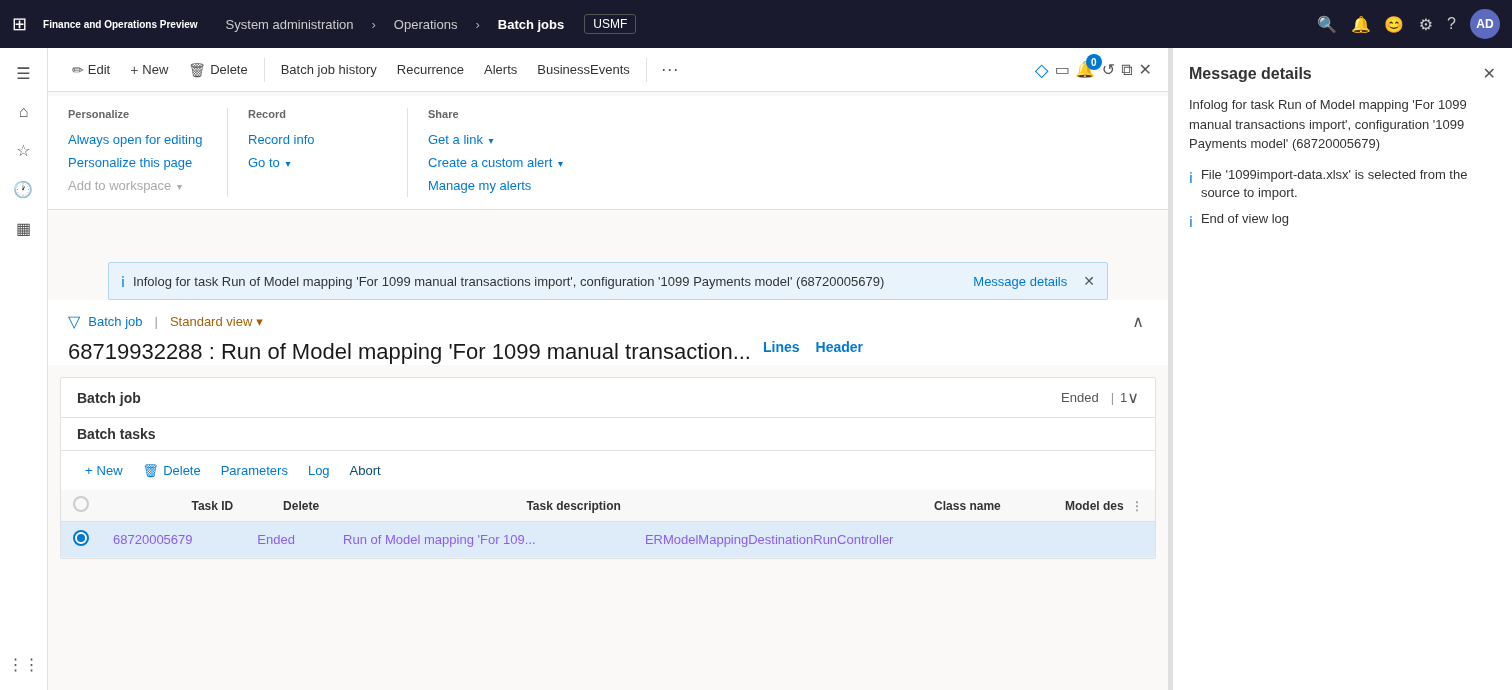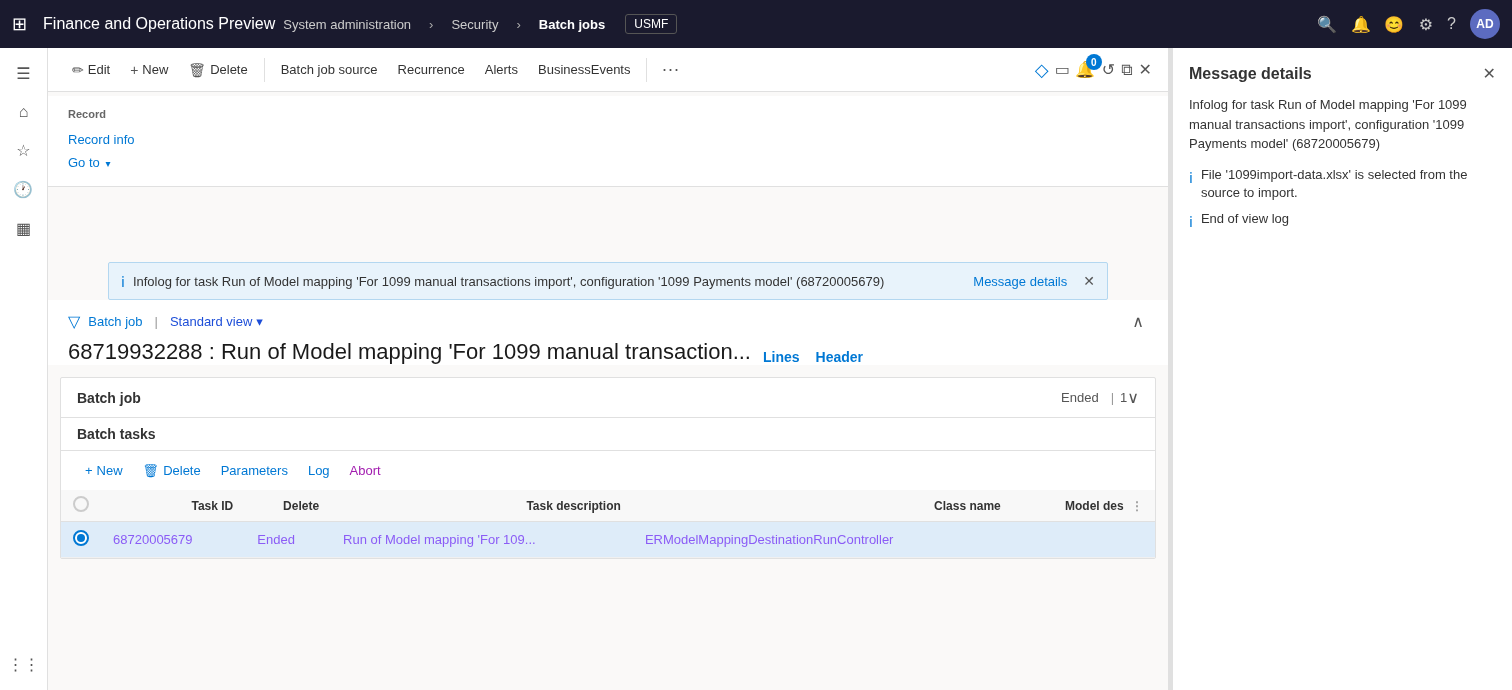--- a/index.html
+++ b/index.html
@@ -9,21 +9,21 @@
     .top-nav {
       display: flex;
       align-items: center;
       background: #1a1a2e;
       height: 48px;
       padding: 0 12px;
       color: white;
       gap: 8px;
     }
     .top-nav .app-grid-icon { color: white; font-size: 18px; margin-right: 8px; cursor: pointer; }
-    .top-nav .app-title { font-size: 16px; font-weight: 400; white-space: nowrap; }
+    .top-nav .app-title { font-size: 10px; font-weight: 700; margin-right: 20px; white-space: nowrap; }
     .top-nav .breadcrumb { display: flex; align-items: center; gap: 18px; font-size: 13px; color: #ccc; }
     .top-nav .breadcrumb span.sep { color: #aaa; }
     .top-nav .breadcrumb span.current { color: white; font-weight: 600; }
     .top-nav .entity-label { background: transparent; border: 1px solid #555; color: white; padding: 2px 8px; border-radius: 3px; font-size: 12px; margin-left: 12px; }
     .top-nav .nav-icons { display: flex; align-items: center; gap: 14px; margin-left: auto; }
     .top-nav .nav-icons span { cursor: pointer; font-size: 16px; color: #ccc; }
     .avatar { width: 30px; height: 30px; background: #5c6bc0; border-radius: 50%; display: flex; align-items: center; justify-content: center; font-size: 12px; font-weight: 700; color: white; cursor: pointer; }
 
     
     .toolbar {
@@ -130,22 +130,22 @@
     }
     .record-nav {
       display: flex;
       align-items: center;
       gap: 8px;
       margin-bottom: 8px;
     }
     .filter-icon { color: #0078d4; font-size: 16px; cursor: pointer; }
     .breadcrumb-nav { font-size: 13px; color: #0078d4; cursor: pointer; }
     .breadcrumb-sep { color: #999; margin: 0 4px; }
-    .view-selector { display: flex; align-items: center; gap: 4px; cursor: pointer; color: #1d4ed8; font-size: 13px; }
-    .record-title { font-size: 22px; font-weight: 400; color: #1a1a1a; margin-bottom: 8px; display: flex; align-items: flex-end; gap: 12px; }
+    .view-selector { display: flex; align-items: center; gap: 4px; cursor: pointer; color: #a16207; font-size: 13px; }
+    .record-title { font-size: 22px; font-weight: 400; color: #1a1a1a; margin-bottom: 8px; display: flex; align-items: flex-start; gap: 12px; }
     .record-title .tab-links { display: flex; gap: 16px; }
     .record-title .tab-link { font-size: 14px; color: #0078d4; cursor: pointer; font-weight: 700; }
 
     
     .section-card {
       background: white;
       border: 1px solid #e0e0e0;
       border-radius: 2px;
       margin: 12px 12px;
     }
@@ -164,21 +164,21 @@
     
     .tasks-header {
       display: flex;
       align-items: center;
       padding: 8px 16px;
       border-bottom: 1px solid #e0e0e0;
     }
     .tasks-title { font-size: 14px; font-weight: 600; color: #333; flex: 1; }
     .tasks-toolbar { display: flex; align-items: center; gap: 4px; margin: 8px 0; padding: 0 16px; }
     .tasks-toolbar-btn { display: flex; align-items: center; gap: 4px; padding: 4px 8px; cursor: pointer; border: none; background: transparent; font-size: 13px; color: #0078d4; border-radius: 2px; }
-    .tasks-toolbar-btn.disabled { color: #a21caf; cursor: default; }
+    .tasks-toolbar-btn.disabled { color: #0c4a6e; cursor: default; }
 
     
     .data-table { width: 100%; border-collapse: collapse; }
     .data-table th { font-size: 12px; font-weight: 600; color: #333; padding: 6px 12px; text-align: right; border-bottom: 1px solid #e0e0e0; background: #f8f8f8; }
     .data-table td { font-size: 13px; color: #8b5cf6; padding: 8px 12px; border-bottom: 1px solid #f0f0f0; }
     .data-table .col-select { width: 36px; text-align: center; }
     .data-table tr.selected td { background: #deecf9; }
     .radio-btn { width: 16px; height: 16px; border-radius: 50%; border: 2px solid #999; display: inline-block; cursor: pointer; }
     .radio-btn.selected { border-color: #0078d4; background: white; position: relative; }
     .radio-btn.selected::after { content: ''; width: 8px; height: 8px; background: #0078d4; border-radius: 50%; position: absolute; top: 2px; left: 2px; }
@@ -210,21 +210,21 @@
   </style>
 </head>
 <body>
 
 <div class="top-nav">
   <span class="app-grid-icon">⊞</span>
   <span class="app-title">Finance and Operations Preview</span>
   <div class="breadcrumb">
     <span>System administration</span>
     <span class="sep">›</span>
-    <span>Security</span>
+    <span>Operations</span>
     <span class="sep">›</span>
     <span class="current">Batch jobs</span>
   </div>
   <span class="entity-label">USMF</span>
   <div class="nav-icons">
     <span>🔍</span>
     <span>🔔</span>
     <span>😊</span>
     <span>⚙</span>
     <span>?</span>
@@ -253,21 +253,21 @@
       <button class="toolbar-btn">
         <span class="icon">+</span>
         <span>New</span>
       </button>
       <button class="toolbar-btn">
         <span class="icon">🗑</span>
         <span>Delete</span>
       </button>
       <div class="toolbar-sep"></div>
       <button class="toolbar-btn">
-        <span>Batch job source</span>
+        <span>Batch job history</span>
       </button>
       <button class="toolbar-btn">
         <span>Recurrence</span>
       </button>
       <button class="toolbar-btn">
         <span>Alerts</span>
       </button>
       <button class="toolbar-btn">
         <span>BusinessEvents</span>
       </button>
@@ -282,26 +282,47 @@
           <span style="position:absolute; top:-6px; right:-6px; background:#0078d4; color:white; border-radius:50%; width:16px; height:16px; display:flex; align-items:center; justify-content:center; font-size:10px; font-weight:700;">0</span>
         </span>
         <span style="font-size:16px; color:#555;">↺</span>
         <span style="font-size:16px; color:#555;">⧉</span>
         <span style="font-size:16px; color:#555;">✕</span>
       </div>
     </div>
 
     <div class="dropdown-overlay">
       <div class="dropdown-section">
+        <div class="dropdown-section-title">Personalize</div>
+        <span class="dropdown-item">Always open for editing</span>
+        <span class="dropdown-item">Personalize this page</span>
+        <span class="dropdown-item disabled">
+          <span>Add to workspace</span>
+          <span class="arrow">▾</span>
+        </span>
+      </div>
+      <div class="dropdown-section">
         <div class="dropdown-section-title">Record</div>
         <span class="dropdown-item">Record info</span>
         <span class="dropdown-item">
           <span>Go to</span>
           <span class="arrow">▾</span>
         </span>
+      </div>
+      <div class="dropdown-section">
+        <div class="dropdown-section-title">Share</div>
+        <span class="dropdown-item">
+          <span>Get a link</span>
+          <span class="arrow">▾</span>
+        </span>
+        <span class="dropdown-item">
+          <span>Create a custom alert</span>
+          <span class="arrow">▾</span>
+        </span>
+        <span class="dropdown-item">Manage my alerts</span>
       </div>
     </div>
 
     <div style="position:relative;">
       <span class="collapse-arrow">∧</span>
     </div>
 
     <div class="info-bar" style="margin-top: 170px;">
       <span class="info-icon">ℹ</span>
       <span class="info-text">Infolog for task Run of Model mapping 'For 1099 manual transactions import', configuration '1099 Payments model' (68720005679)</span>

